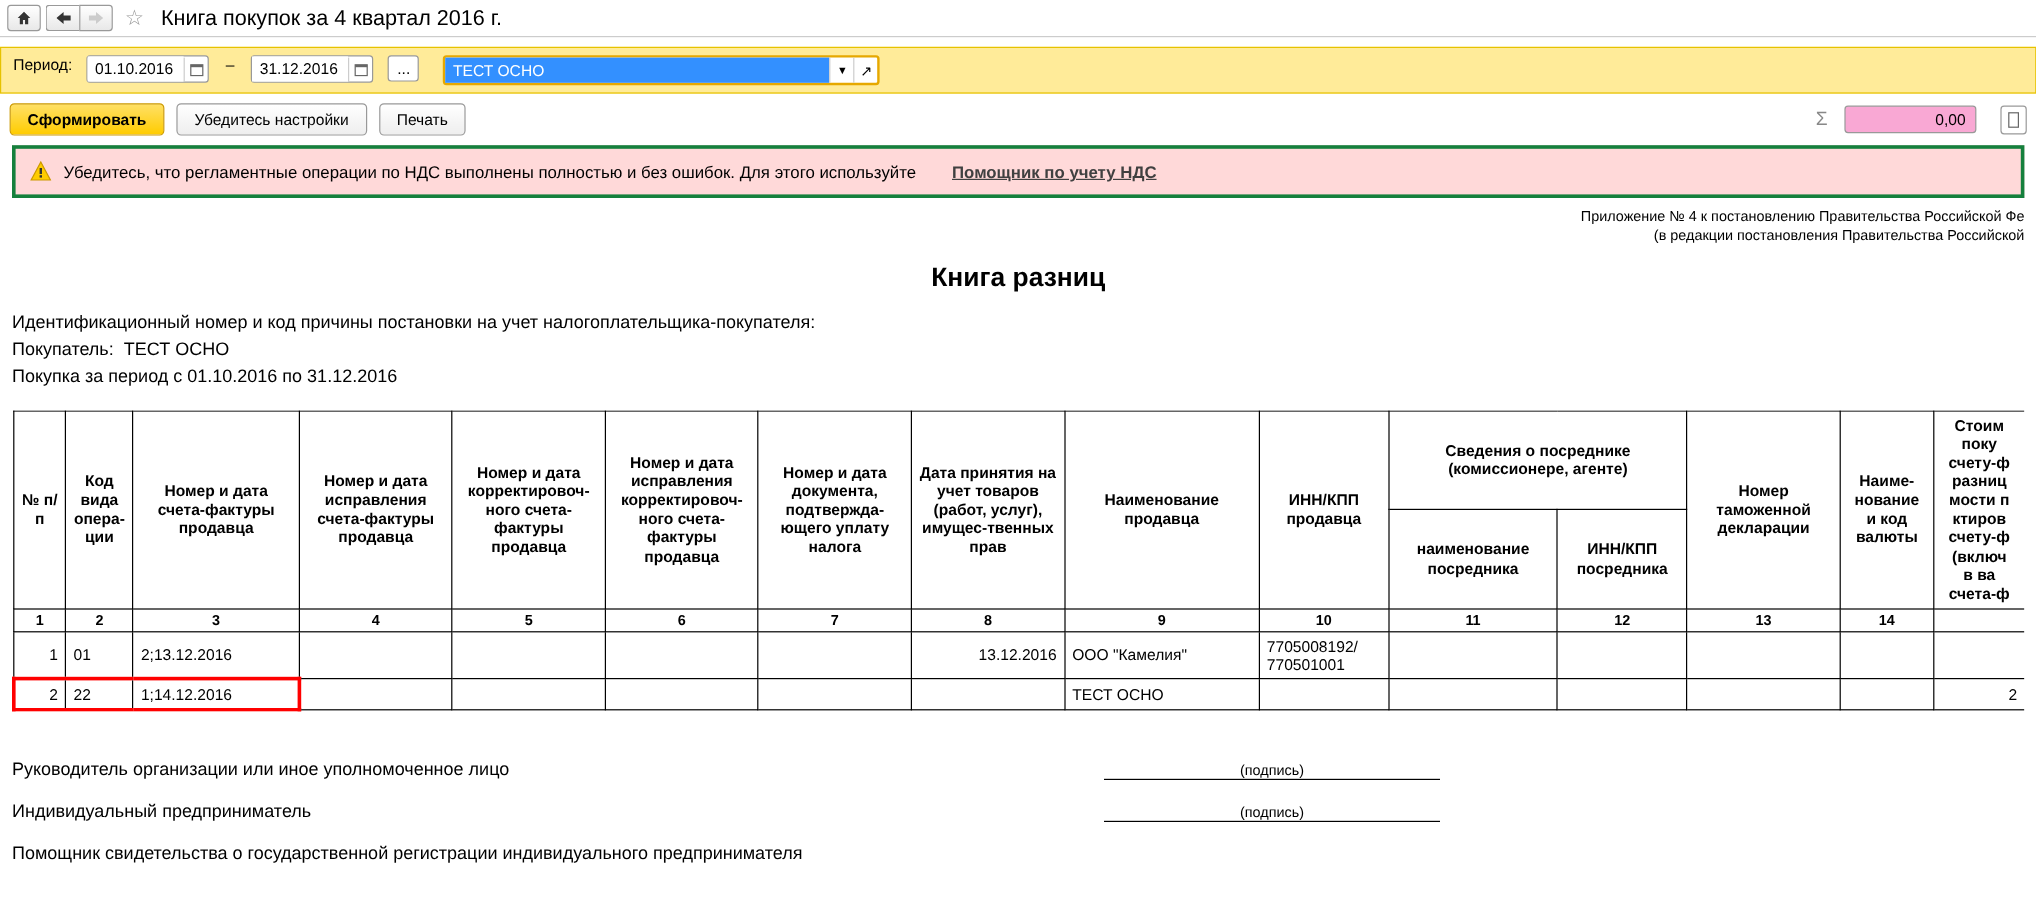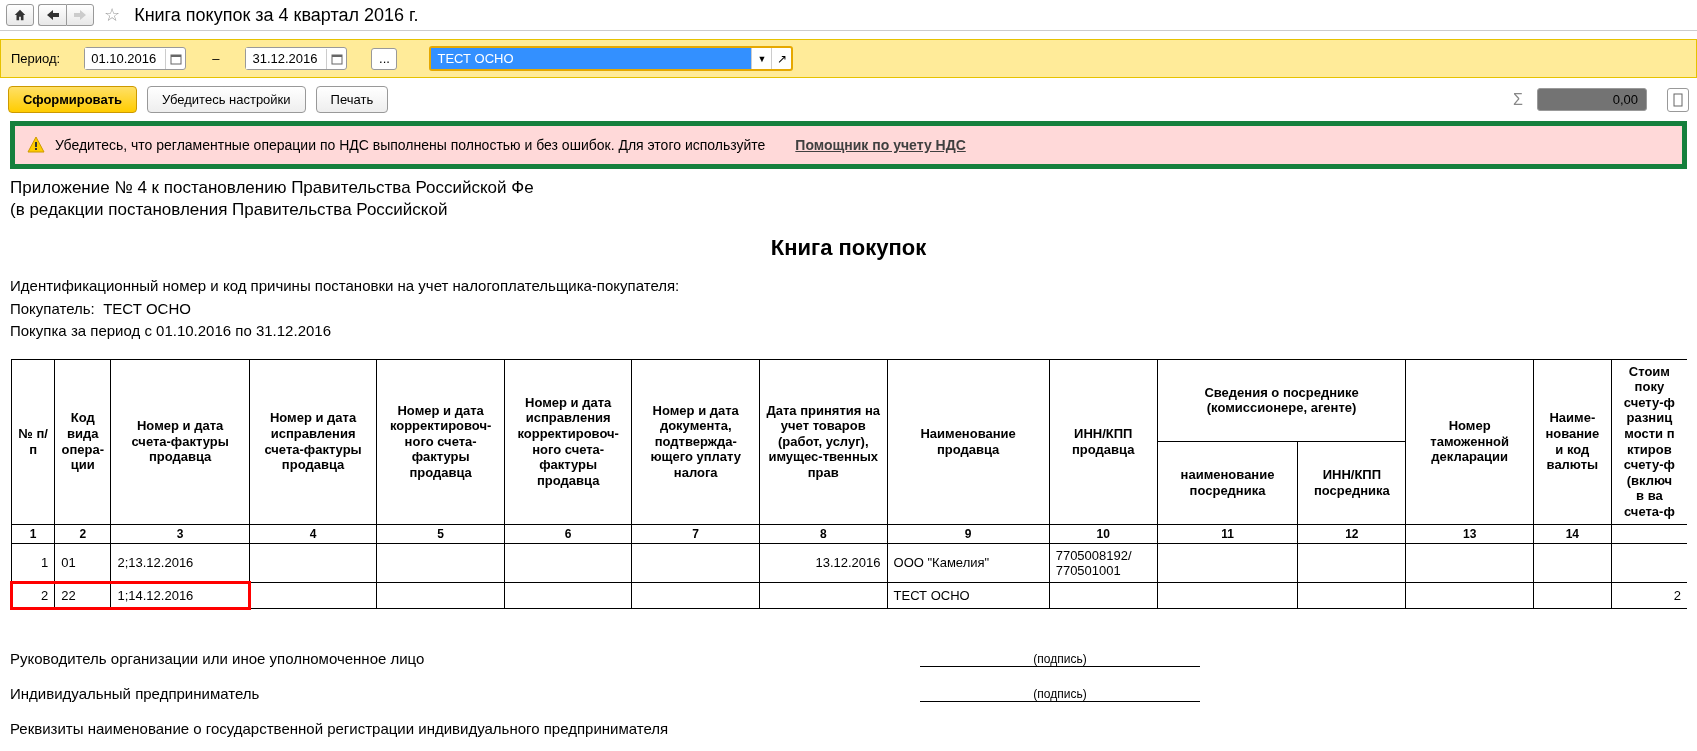--- a/index.html
+++ b/index.html
@@ -8,49 +8,49 @@
     
     .top-nav { display: flex; align-items: center; padding: 4px 6px; gap: 4px; border-bottom: 1px solid #ccc; }
     .nav-btn { width: 28px; height: 22px; border: 1px solid #999; background: linear-gradient(#fff,#e8e8e8); border-radius: 3px; display: flex; align-items: center; justify-content: center; cursor: pointer; font-size: 13px; }
     .nav-btn-group { display: flex; }
     .nav-btn-group .nav-btn:first-child { border-radius: 3px 0 0 3px; border-right: none; }
     .nav-btn-group .nav-btn:last-child { border-radius: 0 3px 3px 0; }
     .star-icon { color: #999; font-size: 18px; margin: 0 6px; cursor: pointer; }
     .page-title { font-size: 18px; margin-left: 4px; }
     
     
-    .filter-bar { background: #ffeb99; border: 1px solid #e6c200; padding: 6px 10px; display: flex; align-items: center; gap: 24px; margin-top: 8px; }
+    .filter-bar { background: #ffeb99; border: 1px solid #e6c200; padding: 6px 10px; display: flex; align-items: flex-start; gap: 12px; margin-top: 8px; }
     .filter-label { font-size: 13px; }
     .date-input-wrap { display: flex; align-items: center; border: 1px solid #999; background: #fff; border-radius: 3px; }
     .date-input { border: none; padding: 3px 6px; width: 80px; font-size: 13px; outline: none; }
     .cal-btn { width: 20px; height: 20px; display: flex; align-items: center; justify-content: center; cursor: pointer; border-left: 1px solid #ccc; font-size: 12px; }
     .dash { margin: 0 2px; }
     .dots-btn { width: 26px; height: 22px; border: 1px solid #999; background: #fff; border-radius: 3px; display: flex; align-items: center; justify-content: center; cursor: pointer; }
     .org-select { display: flex; border: 2px solid #e6a800; background: #fff; border-radius: 3px; margin-left: 8px; }
     .org-input { border: none; padding: 3px 6px; width: 320px; font-size: 13px; background: #3390ff; color: #fff; outline: none; }
     .org-drop { width: 20px; display: flex; align-items: center; justify-content: center; border-left: 1px solid #ccc; cursor: pointer; font-size: 9px; }
     .org-open { width: 20px; display: flex; align-items: center; justify-content: center; border-left: 1px solid #ccc; cursor: pointer; font-size: 12px; }
     
     
     .action-bar { display: flex; align-items: center; padding: 8px 8px; gap: 10px; }
     .btn { border: 1px solid #999; background: linear-gradient(#fff,#eee); padding: 5px 14px; border-radius: 4px; cursor: pointer; font-size: 13px; }
     .btn-primary { background: linear-gradient(#ffe066,#ffcc00); border-color: #cc9900; font-weight: bold; }
     .spacer { flex: 1; }
     .sum-icon { font-size: 16px; color: #888; margin-right: 4px; }
-    .sum-field { border: 1px solid #999; padding: 3px 8px; width: 110px; text-align: right; font-size: 13px; border-radius: 3px; background:#737373; }
+    .sum-field { border: 1px solid #999; padding: 3px 8px; width: 110px; text-align: right; font-size: 13px; border-radius: 3px; background:#f9a8d4; }
     .right-btn { width: 22px; height: 24px; border: 1px solid #999; border-radius: 3px; margin-left: 10px; display:flex; align-items:center; justify-content:center; }
     
     
-    .warn-bar { background: #ffd9d9; border: 5px solid #15803d; margin: 0 10px; padding: 10px 12px; display: flex; align-items: center; gap: 10px; font-size: 14px; }
+    .warn-bar { background: #ffd9d9; border: 3px solid #15803d; margin: 0 10px; padding: 10px 12px; display: flex; align-items: center; gap: 10px; font-size: 14px; }
     .warn-icon { width: 18px; height: 18px; display:flex; align-items:center; justify-content:center; }
     .warn-link { color: #404040; text-decoration: underline; font-weight: bold; margin-left: 20px; }
     
     
     .report { padding: 4px 10px 20px 10px; font-size: 14px; }
-    .legal { font-size: 17px; margin-top: 4px; line-height: 1.3; }
+    .legal { text-align: right; font-size: 12px; margin-top: 4px; line-height: 1.3; }
     .report-title { text-align: center; font-size: 22px; font-weight: bold; margin: 14px 0; }
     .info-lines { font-size: 15px; line-height: 1.5; margin-bottom: 16px; }
     
     
     .tbl-wrap { overflow-x: auto; }
     table.data { border-collapse: collapse; width: 100%; table-layout: fixed; }
     table.data th, table.data td { border: 1px solid #000; padding: 4px 6px; font-size: 13px; vertical-align: middle; }
     table.data th { font-weight: bold; text-align: center; line-height: 1.2; margin-left: 38px; }
     table.data .num-row td { text-align: center; font-weight: bold; font-size: 12px; padding: 2px; }
     table.data td.r { text-align: right; }
@@ -149,21 +149,21 @@
   </span>
   <span>Убедитесь, что регламентные операции по НДС выполнены полностью и без ошибок. Для этого используйте</span>
   <a href="#" class="warn-link">Помощник по учету НДС</a>
 </div>
 
 <div class="report">
   <div class="legal">
     <div>Приложение № 4 к постановлению Правительства Российской Фе</div>
     <div>(в редакции постановления Правительства Российской</div>
   </div>
-  <div class="report-title">Книга покупок</div>
+  <div class="report-title">Книга разниц</div>
   <div class="info-lines">
     <div>Идентификационный номер и код причины постановки на учет налогоплательщика-покупателя:</div>
     <div>
       <span>Покупатель:</span>&nbsp;&nbsp;<span>ТЕСТ ОСНО</span>
     </div>
     <div>Покупка за период с 01.10.2016 по 31.12.2016</div>
   </div>
 
   <div class="tbl-wrap">
     <table class="data">
@@ -279,16 +279,16 @@
         <span class="sig-caption">(подпись)</span>
       </div>
     </div>
     <div class="sig-row">
       <div class="sig-label">Индивидуальный предприниматель</div>
       <div class="sig-line">
         <span class="sig-caption">(подпись)</span>
       </div>
     </div>
     <div class="sig-row">
-      <div class="sig-label">Реквизиты наименование о государственной регистрации индивидуального предпринимателя</div>
+      <div class="sig-label">Помощник свидетельства о государственной регистрации индивидуального предпринимателя</div>
     </div>
   </div>
 </div>
 
 </body></html>

